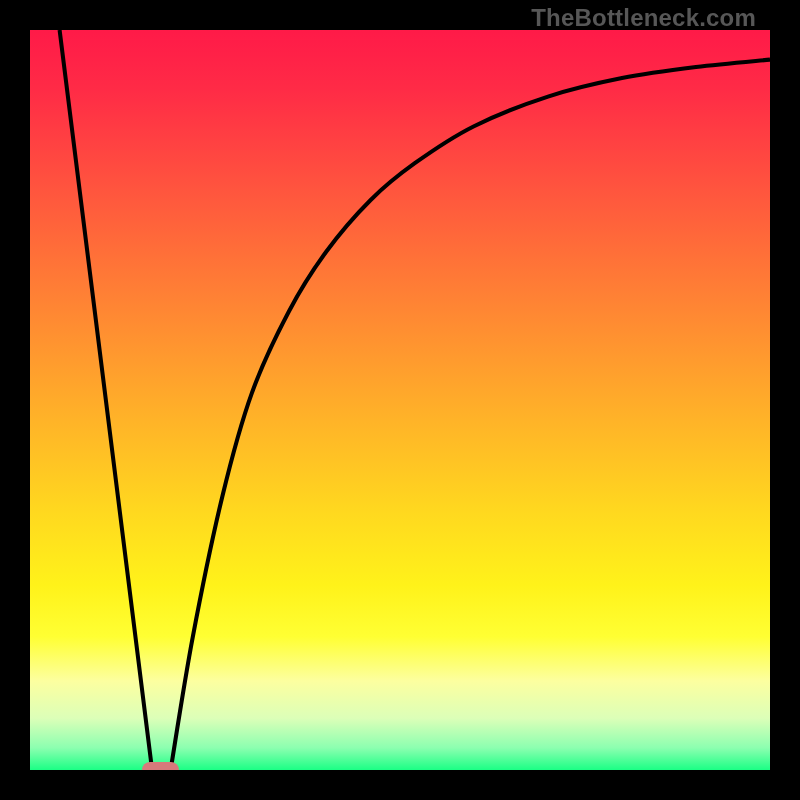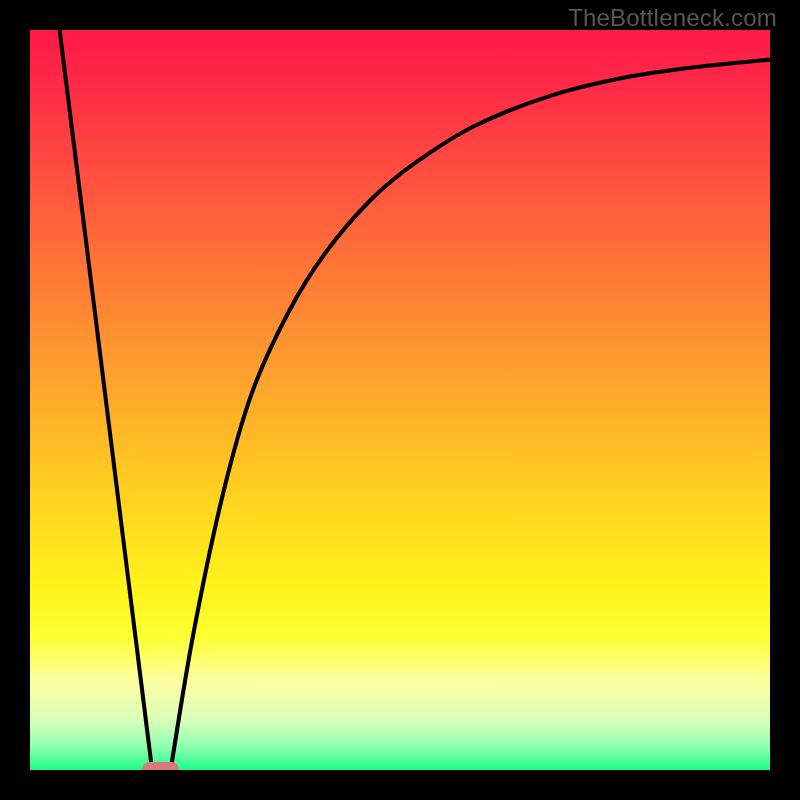--- a/index.html
+++ b/index.html
@@ -25,23 +25,23 @@
     height: 740px;
     overflow: hidden;
   }
   .bg-gradient {
     position: absolute;
     inset: 0;
   }
   .watermark {
     position: absolute;
     top: 4px;
-    right: 23px;
+    right: 44px;
     font-size: 24px;
-    font-weight: 400;
+    font-weight: 700;
     color: #575757;
     letter-spacing: 0.2px;
     z-index: 5;
   }
   svg.curves {
     position: absolute;
     inset: 0;
     z-index: 3;
   }
   .marker {

